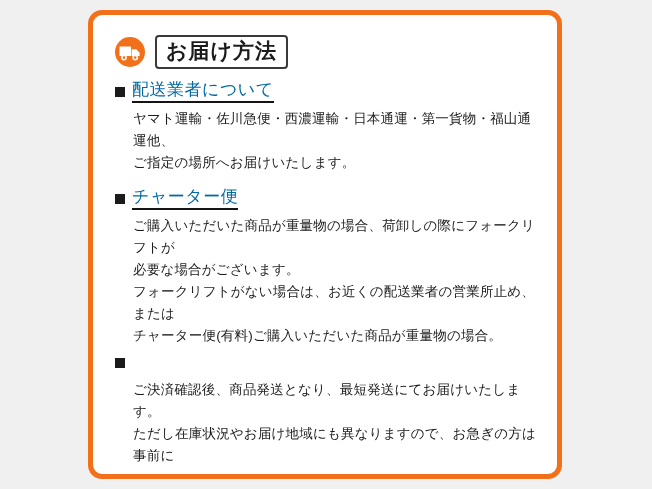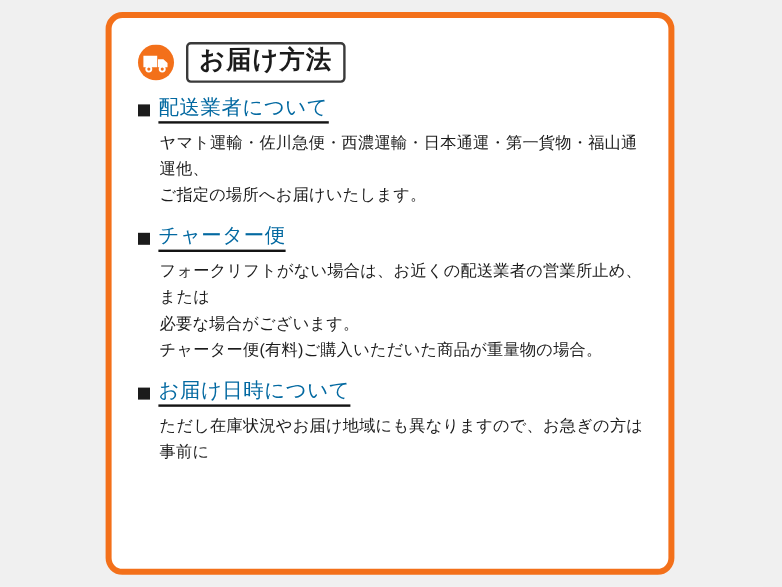--- a/index.html
+++ b/index.html
@@ -124,31 +124,32 @@
         <p>ご指定の場所へお届けいたします。</p>
       </div>
     </div>
 
     <div class="section">
       <div class="sec-head">
         <span class="sec-marker"></span>
         <span class="sec-title">チャーター便</span>
       </div>
       <div class="sec-body">
+        <p>ご購入いただいた商品が重量物の場合、荷卸しの際にフォークリフトが</p>
+        <p>必要な場合がございます。</p>
         <p>フォークリフトがない場合は、お近くの配送業者の営業所止め、または</p>
-        <p>必要な場合がございます。</p>
         <p>チャーター便(有料)ご購入いただいた商品が重量物の場合。</p>
       </div>
     </div>
 
     <div class="section">
       <div class="sec-head">
         <span class="sec-marker"></span>
-        <span class="sec-title">お届け日時について</span>
       </div>
       <div class="sec-body">
+        <p>ご決済確認後、商品発送となり、最短発送にてお届けいたします。</p>
         <p>ただし在庫状況やお届け地域にも異なりますので、お急ぎの方は事前に</p>
 
       </div>
     </div>
 
   </div>
 </div>
 
 </body></html>

